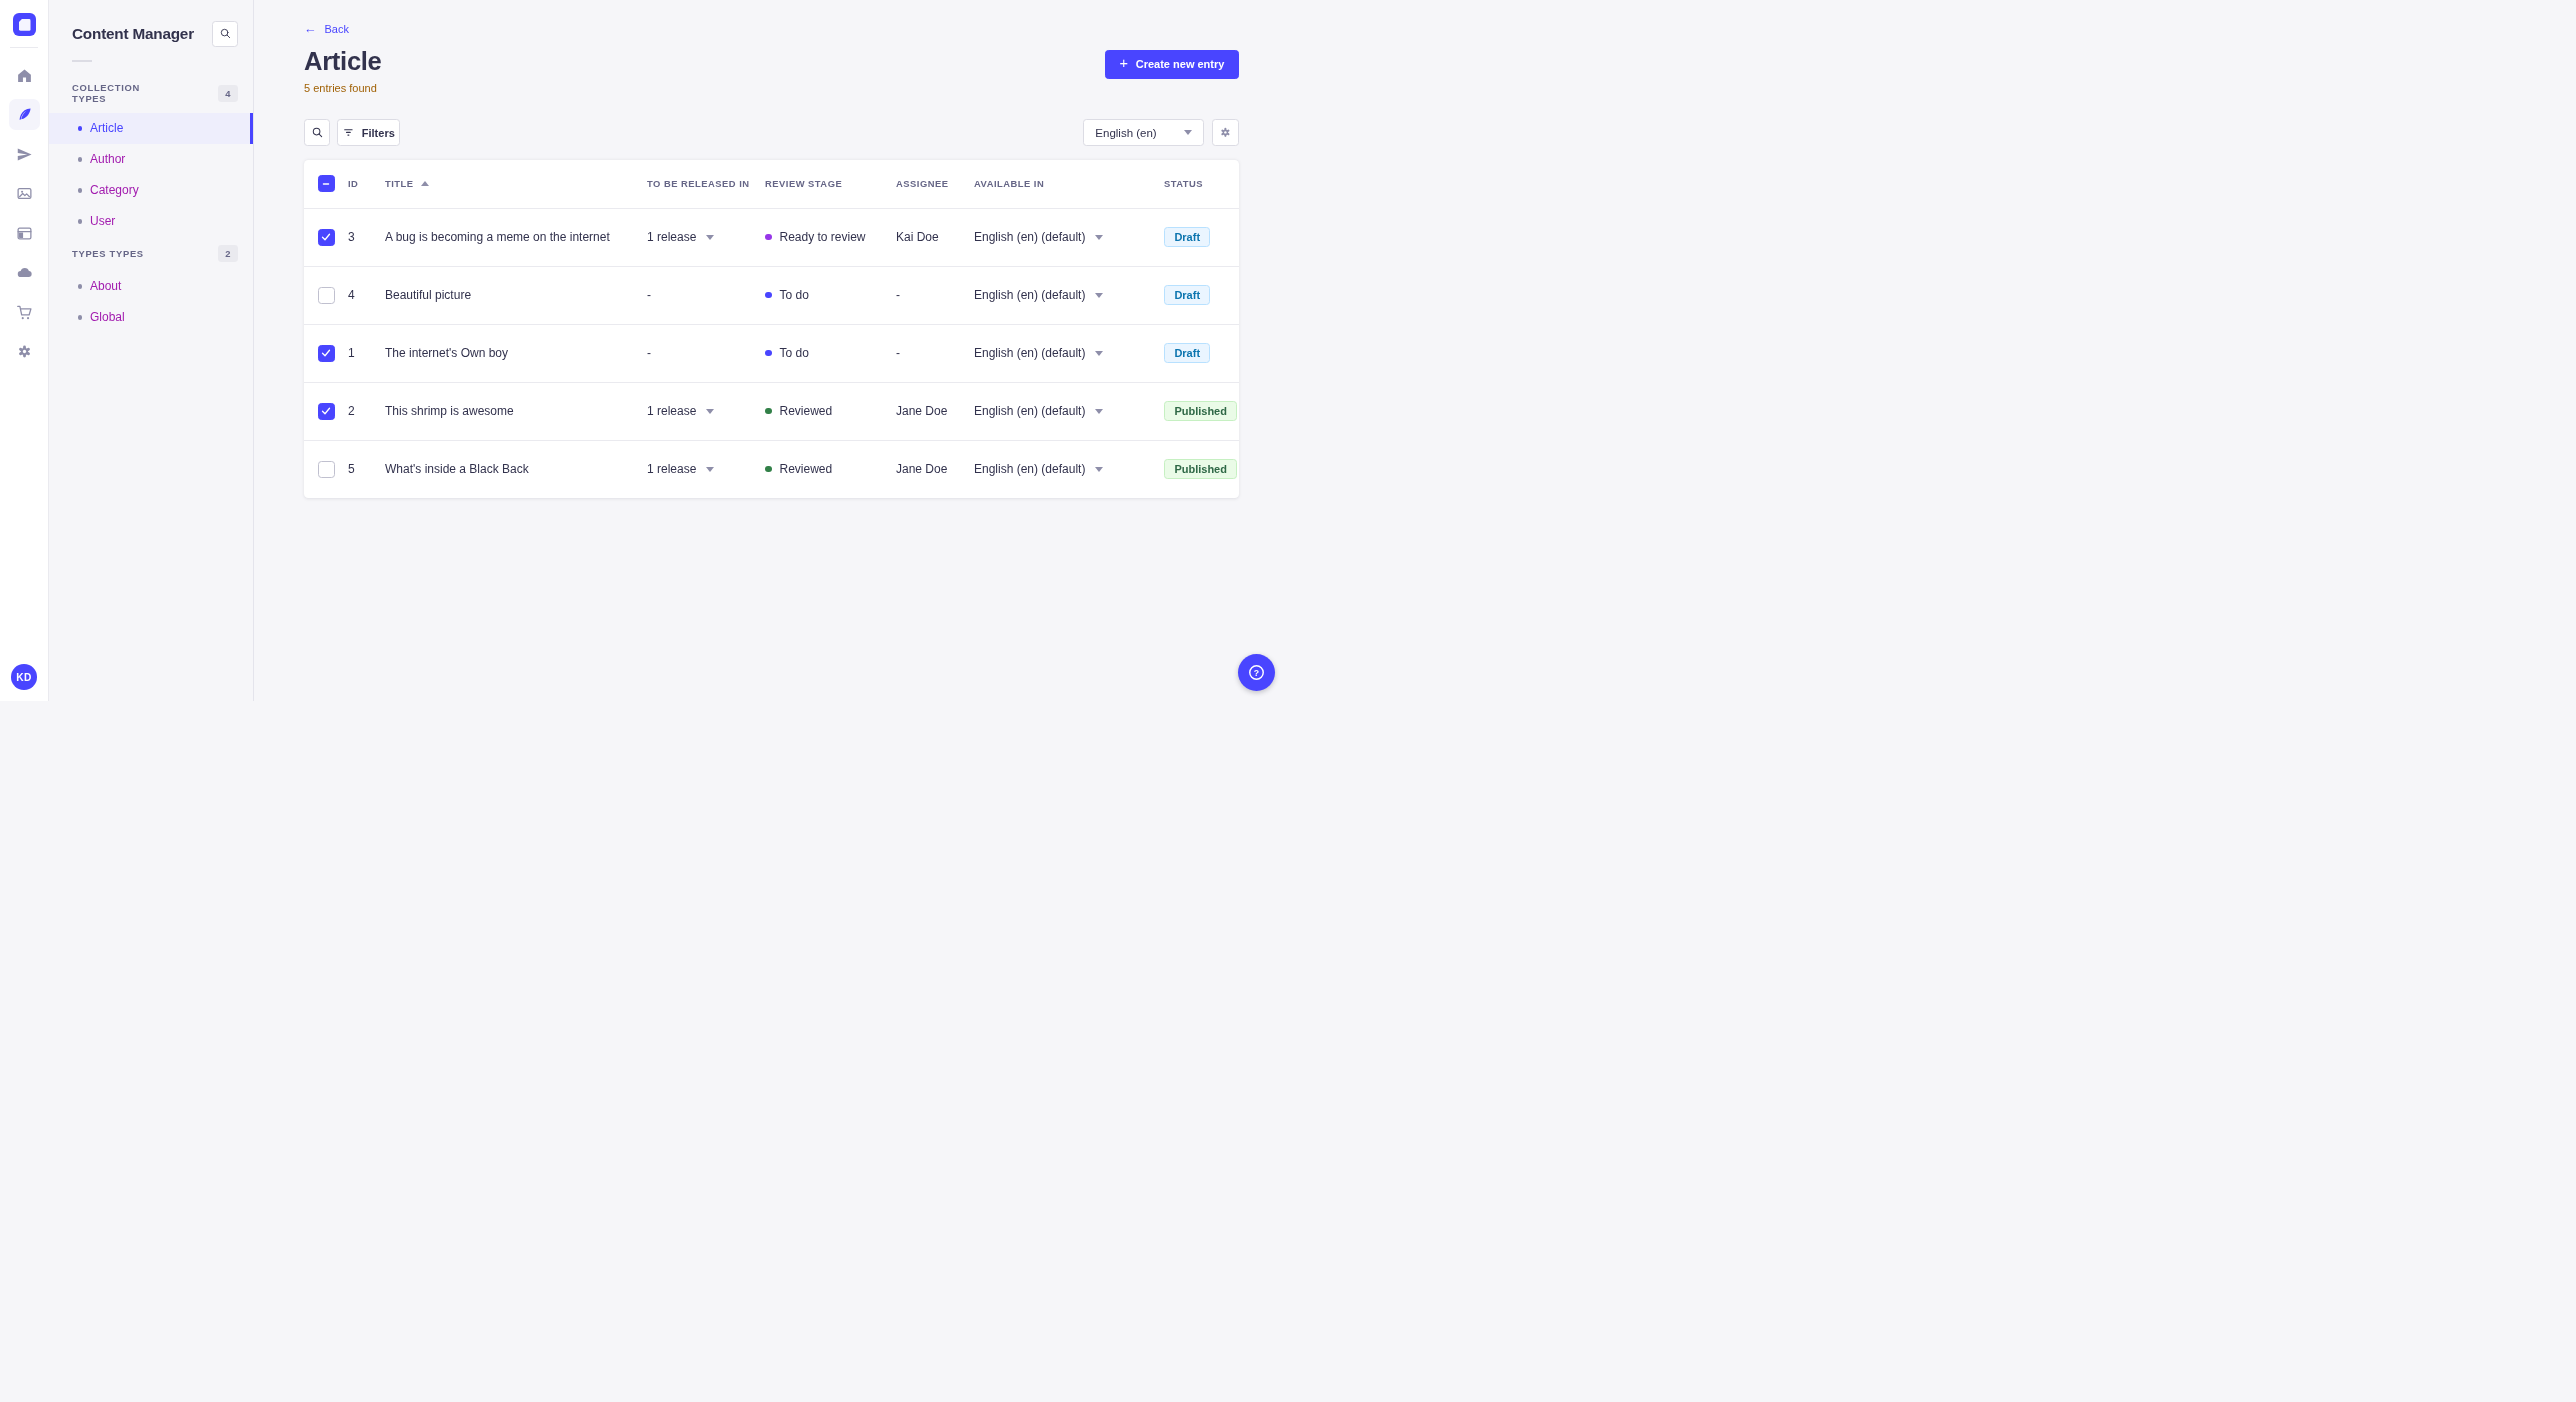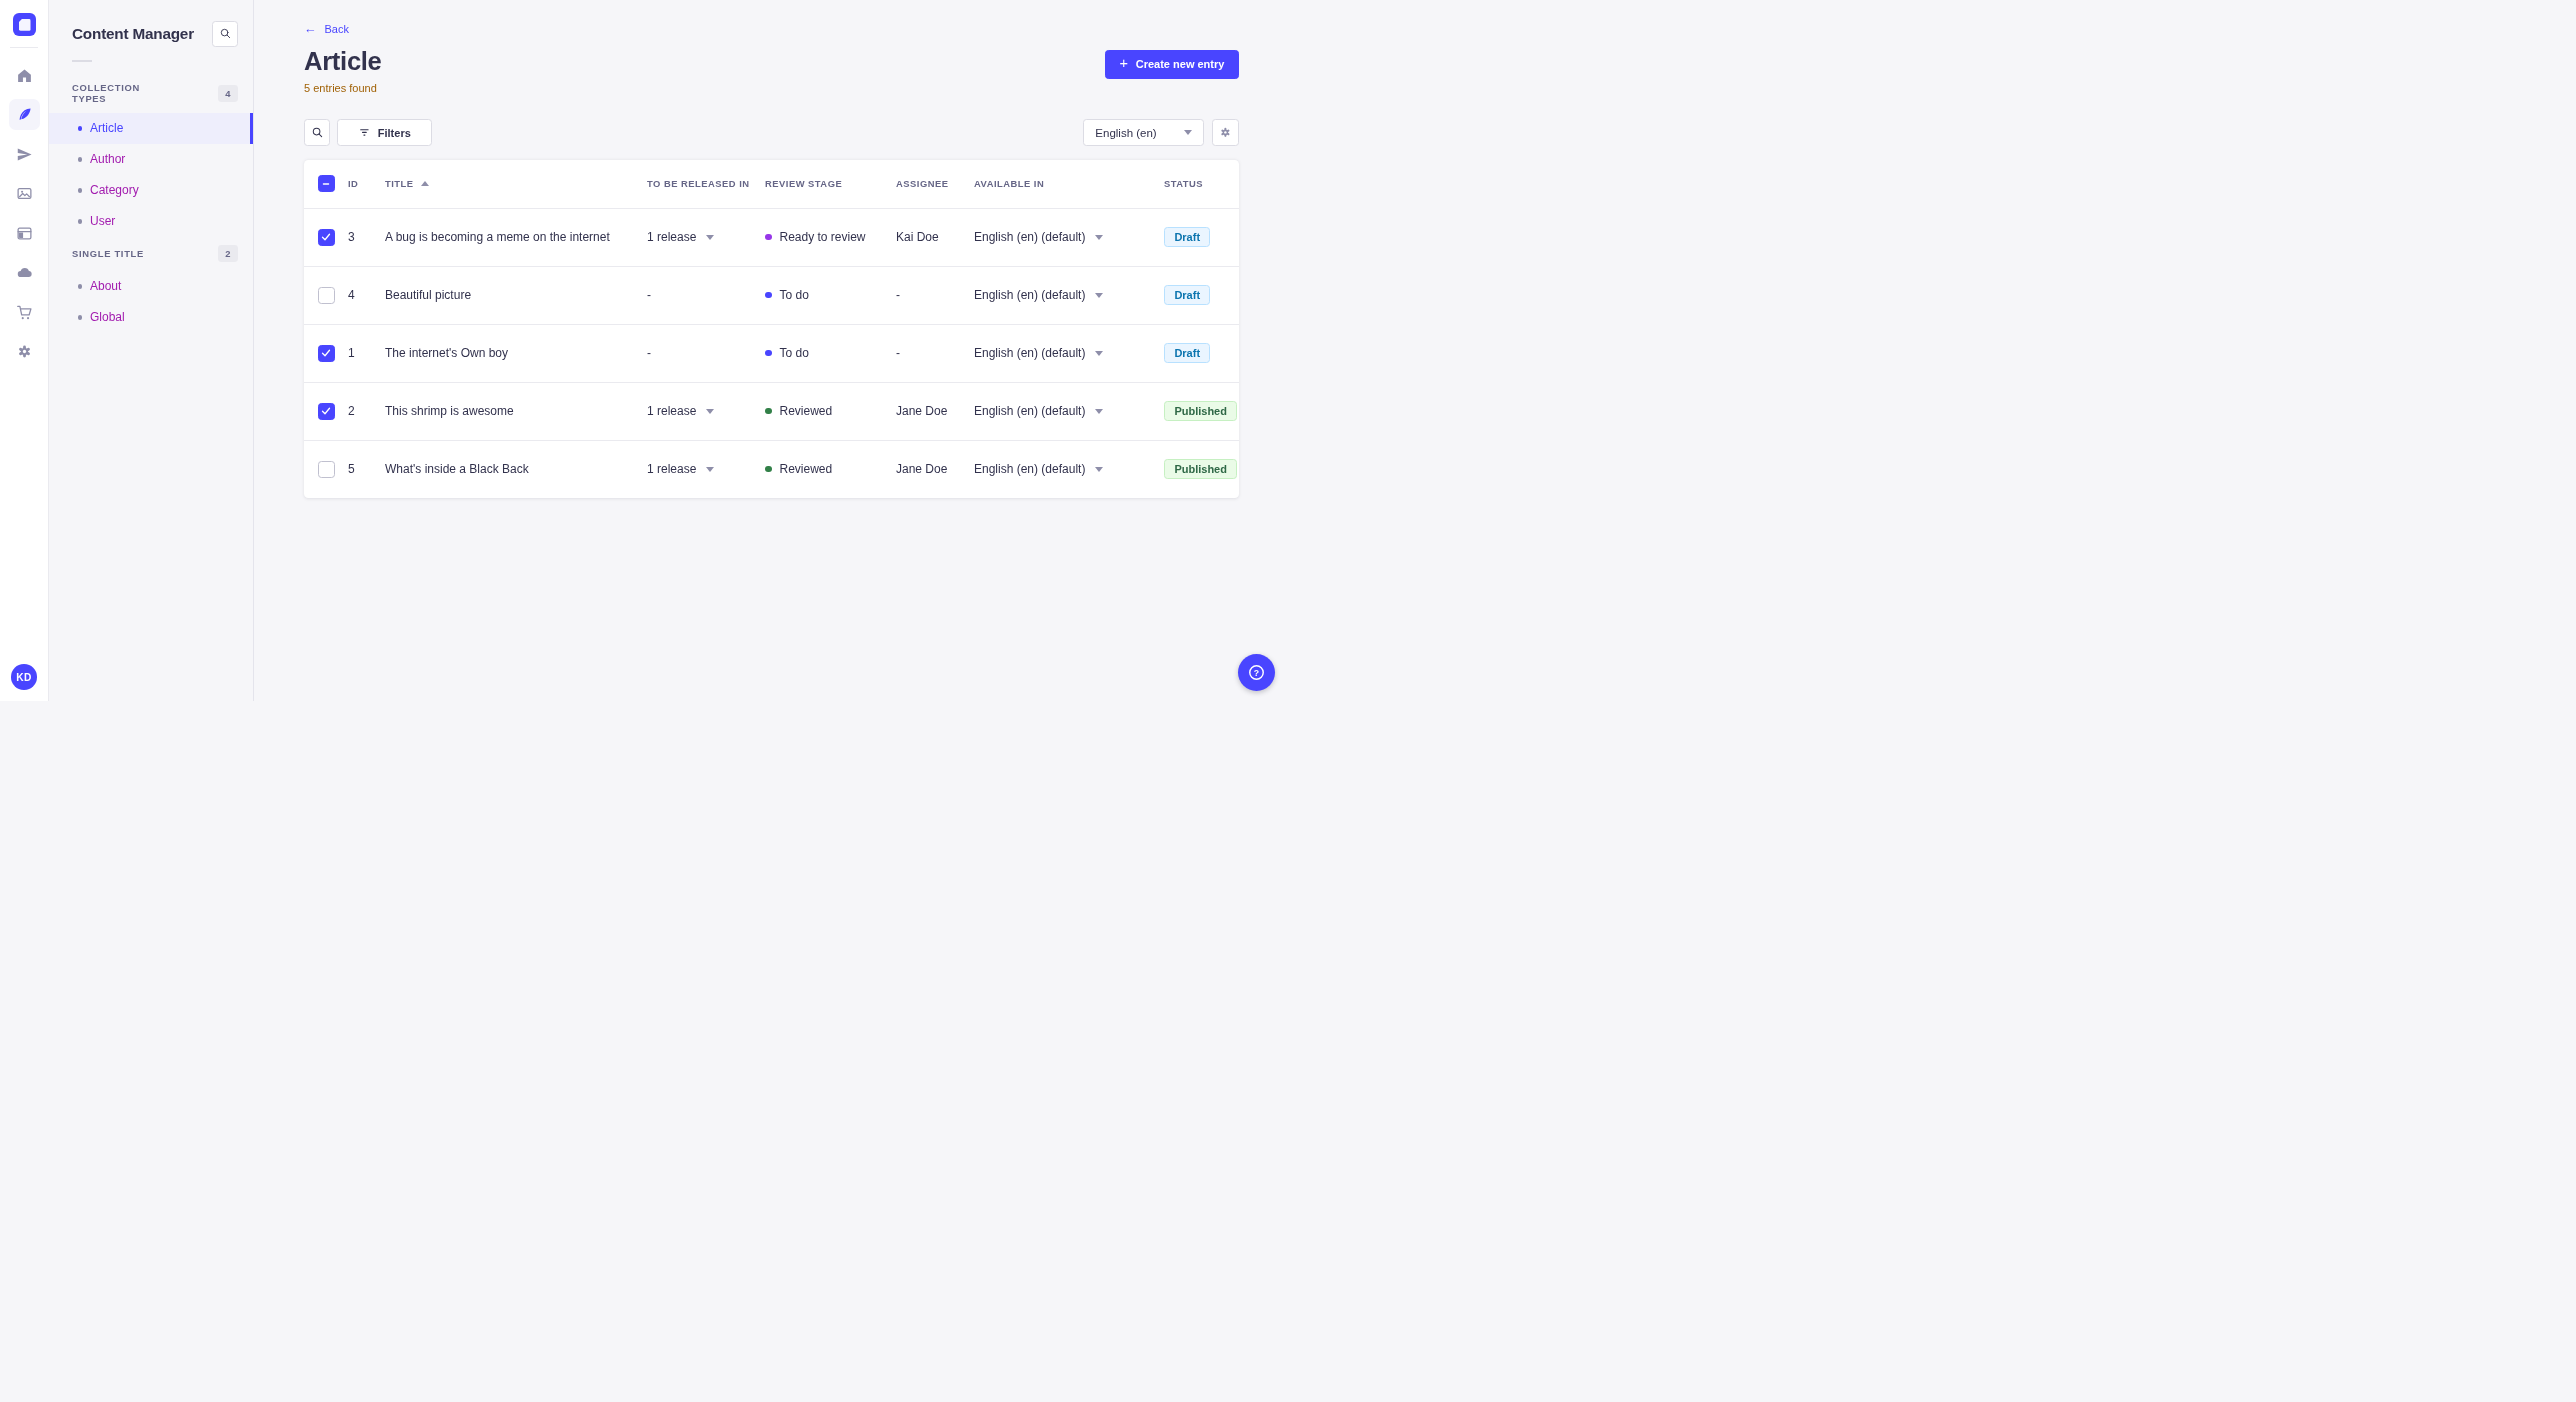--- a/index.html
+++ b/index.html
@@ -44,21 +44,21 @@
   .back .arrow { font-size:12.8px; line-height:1; }
   .title-row { display:flex; align-items:flex-start; justify-content:space-between; margin-top:11px; }
   h1 { font-size:25.6px; font-weight:bold; color:#32324d; letter-spacing:-0.3px; }
   .subtitle { font-size:11px; color:#a16207; margin-top:6px; }
   .btn-primary { display:inline-flex; align-items:center; gap:7.7px; height:29px; padding:0 13.6px; background:#4945ff; border:0.9px solid #4945ff; border-radius:3.4px; color:#fff; font-size:11px; font-weight:600; cursor:pointer; margin-top:2.6px; }
   .btn-primary .plus { font-size:14.5px; font-weight:400; line-height:1; margin-top:-0.9px; }
 
   .toolbar { display:flex; align-items:center; margin-top:25px; }
   .icon-btn { width:26.4px; height:26.4px; background:#fff; border:0.9px solid #dcdce4; border-radius:3.4px; display:flex; align-items:center; justify-content:center; cursor:pointer; }
   .icon-btn svg { width:12.8px; height:12.8px; }
-  .btn-ghost { display:inline-flex; align-items:center; gap:6.8px; height:27px; padding:0 20px; background:#fff; border:0.9px solid #dcdce4; border-radius:3.4px; font-size:11px; font-weight:600; color:#32324d; cursor:pointer; }
+  .btn-ghost { display:inline-flex; align-items:center; gap:6.8px; height:27px; padding:0 4px; background:#fff; border:0.9px solid #dcdce4; border-radius:3.4px; font-size:11px; font-weight:600; color:#32324d; cursor:pointer; }
   .toolbar .left { display:flex; gap:6.8px; align-items:center; }
   .toolbar .right { margin-left:auto; display:flex; gap:7.7px; align-items:center; }
   .select { display:inline-flex; align-items:center; justify-content:space-between; height:27px; width:121px; padding:0 11px; background:#fff; border:0.9px solid #dcdce4; border-radius:3.4px; font-size:11.5px; color:#32324d; cursor:pointer; }
   .caret-down { width:0; height:0; border-left:4.3px solid transparent; border-right:4.3px solid transparent; border-top:5.1px solid #8e8ea9; display:inline-block; }
   .caret-up { width:0; height:0; border-left:4.3px solid transparent; border-right:4.3px solid transparent; border-bottom:5.1px solid #8e8ea9; display:inline-block; }
   .gear-fl { fill:#8e8ea9; }
 
   .selection-row { display:flex; align-items:center; gap:7.7px; margin-top:18px; }
   .selection-text { font-size:12px; color:#666687; margin-right:2.6px; }
   .btn-action { height:28px; padding:0 13.6px; background:#fff; border:0.9px solid #dcdce4; border-radius:3.4px; font-size:11px; font-weight:600; color:#32324d; cursor:pointer; }
@@ -186,21 +186,21 @@
     <span class="sb-item-label">Category</span>
   </div>
 
   <div class="sb-item">
     <span class="bullet"></span>
     <span class="sb-item-label">User</span>
   </div>
 </div>
         <div class="sb-section">
           <div class="sb-section-head">
-            <span class="sb-section-label">SINGLE TITLE</span>
+            <span class="sb-section-label">TYPES TYPES</span>
             <span class="sb-count">2</span>
           </div>
   <div class="sb-item">
     <span class="bullet"></span>
     <span class="sb-item-label">About</span>
   </div>
 
   <div class="sb-item">
     <span class="bullet"></span>
     <span class="sb-item-label">Global</span>

